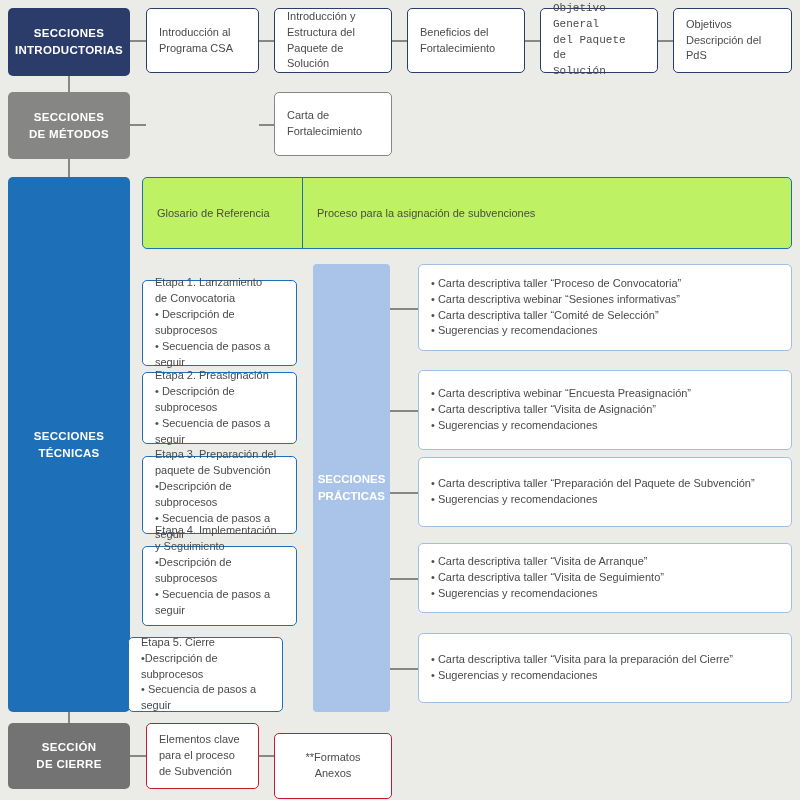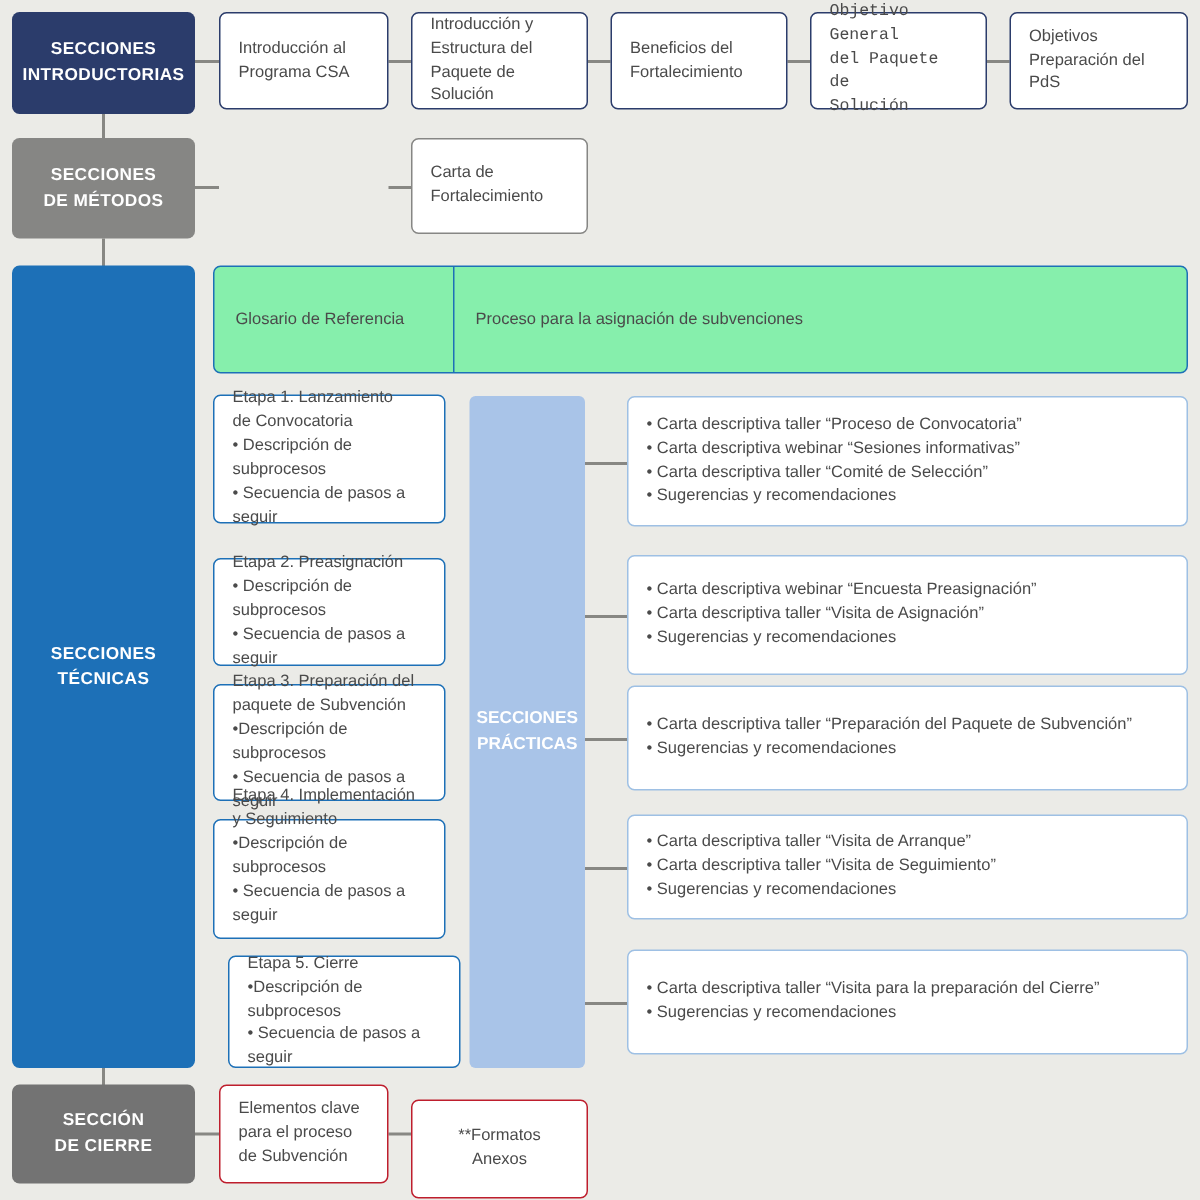--- a/index.html
+++ b/index.html
@@ -81,21 +81,21 @@
     background: #878783;
   }
   .conn-h { height: 2px; }
   .conn-v { width: 2px; }
 
   
   .split-row {
     position: absolute;
     box-sizing: border-box;
     display: flex;
-    background: #86efac;
+    background: #bef264;
     border: 1.6px solid #1d70b7;
     border-radius: 5px;
     overflow: hidden;
   }
   .split-cell {
     display: flex;
     align-items: center;
     font-size: 11px;
     color: #4a4a4a;
     padding: 0 14px;
@@ -150,21 +150,21 @@
     <span class="txt">Beneficios del
 Fortalecimiento</span>
   </div>
   <div class="node card card-navy" style="left:540px; top:8px; width:118px; height:65px;font-family:Liberation Mono, monospace;">
     <span class="txt">Objetivo General
 del Paquete de
 Solución</span>
   </div>
   <div class="node card card-navy" style="left:673px; top:8px; width:119px; height:65px;">
     <span class="txt">Objetivos
-Preparación del PdS</span>
+Descripción del PdS</span>
   </div>
 
   <div class="node band band-gray" style="left:8px; top:92px; width:122px; height:67px;">
     <span class="txt" style="white-space:pre-line;">SECCIONES
 DE MÉTODOS</span>
   </div>
 
   <div class="node card card-gray" style="left:274px; top:92px; width:118px; height:64px;">
     <span class="txt">Carta de
 Fortalecimiento</span>
@@ -177,21 +177,21 @@
 
   <div class="split-row" style="left:142px; top:177px; width:650px; height:72px;">
     <div class="split-cell first" style="width:160px;">
       <span>Glosario de Referencia</span>
     </div>
     <div class="split-cell" style="flex:1;">
       <span>Proceso para la asignación de subvenciones</span>
     </div>
   </div>
 
-  <div class="node card card-blue" style="left:142px; top:263px; width:155px; height:86px;">
+  <div class="node card card-blue" style="left:142px; top:280px; width:155px; height:86px;">
     <span class="txt">Etapa 1. Lanzamiento
 de Convocatoria
 • Descripción de subprocesos
 • Secuencia de pasos a seguir</span>
   </div>
   <div class="node card card-blue" style="left:142px; top:372px; width:155px; height:72px;">
     <span class="txt">Etapa 2. Preasignación
 • Descripción de subprocesos
 • Secuencia de pasos a seguir</span>
   </div>
@@ -200,21 +200,21 @@
 paquete de Subvención
 •Descripción de subprocesos
 • Secuencia de pasos a seguir</span>
   </div>
   <div class="node card card-blue" style="left:142px; top:546px; width:155px; height:80px;align-items:flex-end;">
     <span class="txt">Etapa 4. Implementación
 y Seguimiento
 •Descripción de subprocesos
 • Secuencia de pasos a seguir</span>
   </div>
-  <div class="node card card-blue" style="left:152px; top:637px; width:155px; height:75px;">
+  <div class="node card card-blue" style="left:128px; top:637px; width:155px; height:75px;">
     <span class="txt">Etapa 5. Cierre
 •Descripción de subprocesos
 • Secuencia de pasos a seguir</span>
   </div>
 
   <div class="node band-lightblue" style="left:313px; top:264px; width:77px; height:448px;">
     <span class="txt" style="white-space:pre-line;">SECCIONES
 PRÁCTICAS</span>
   </div>
 

